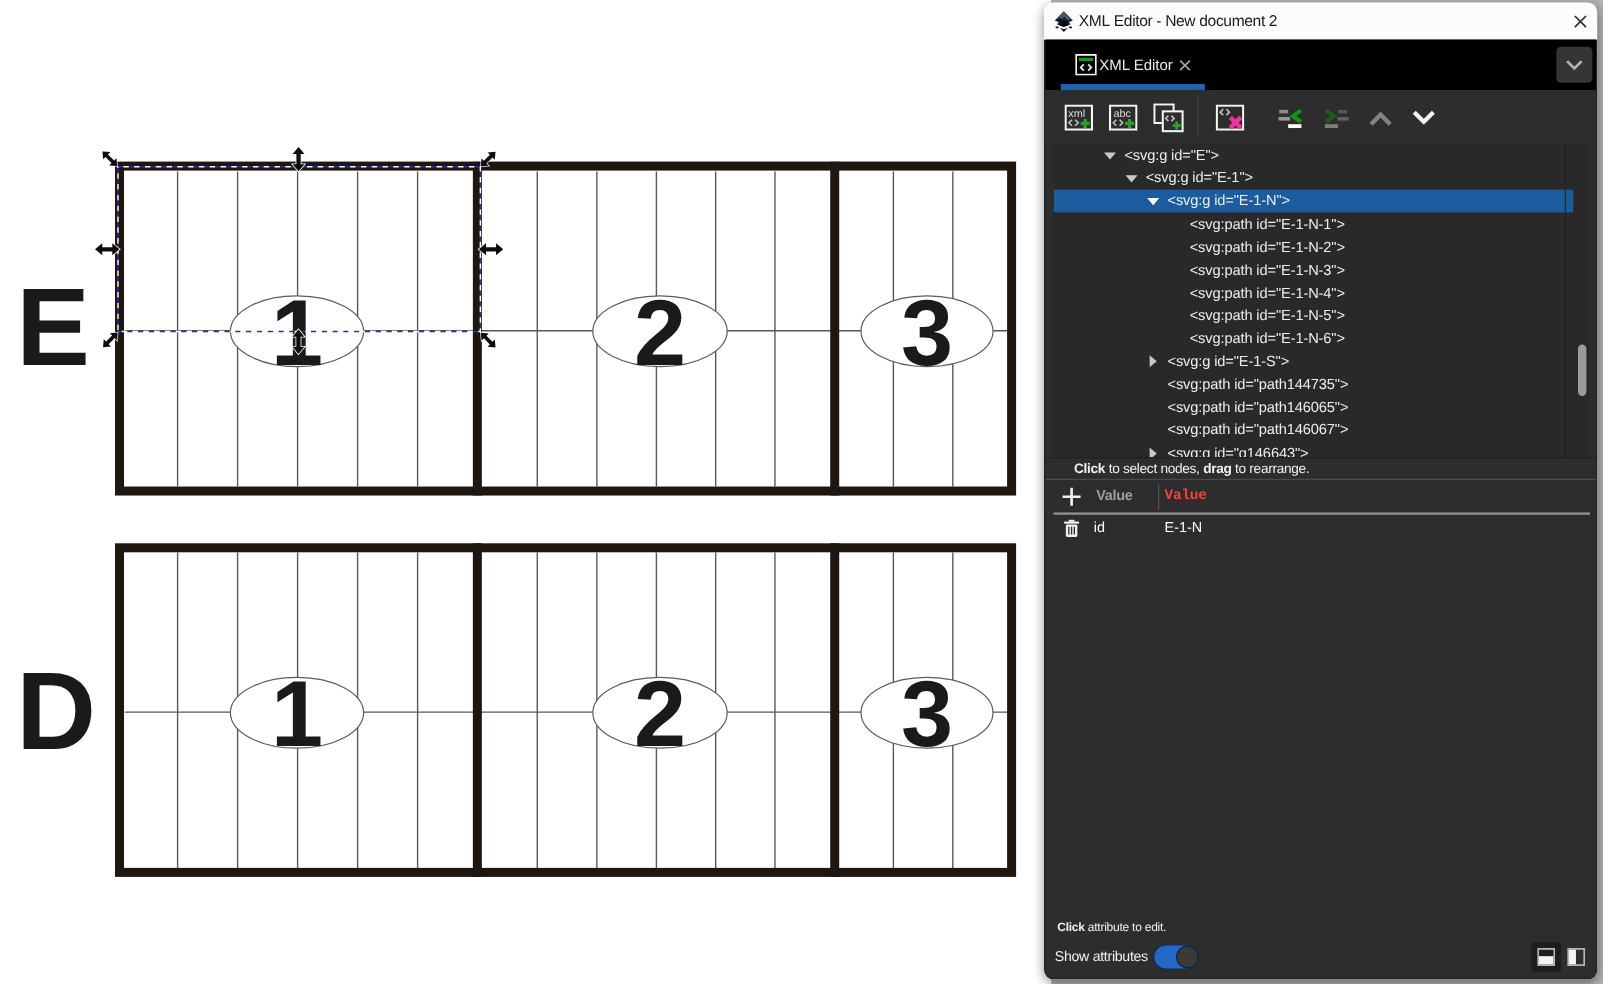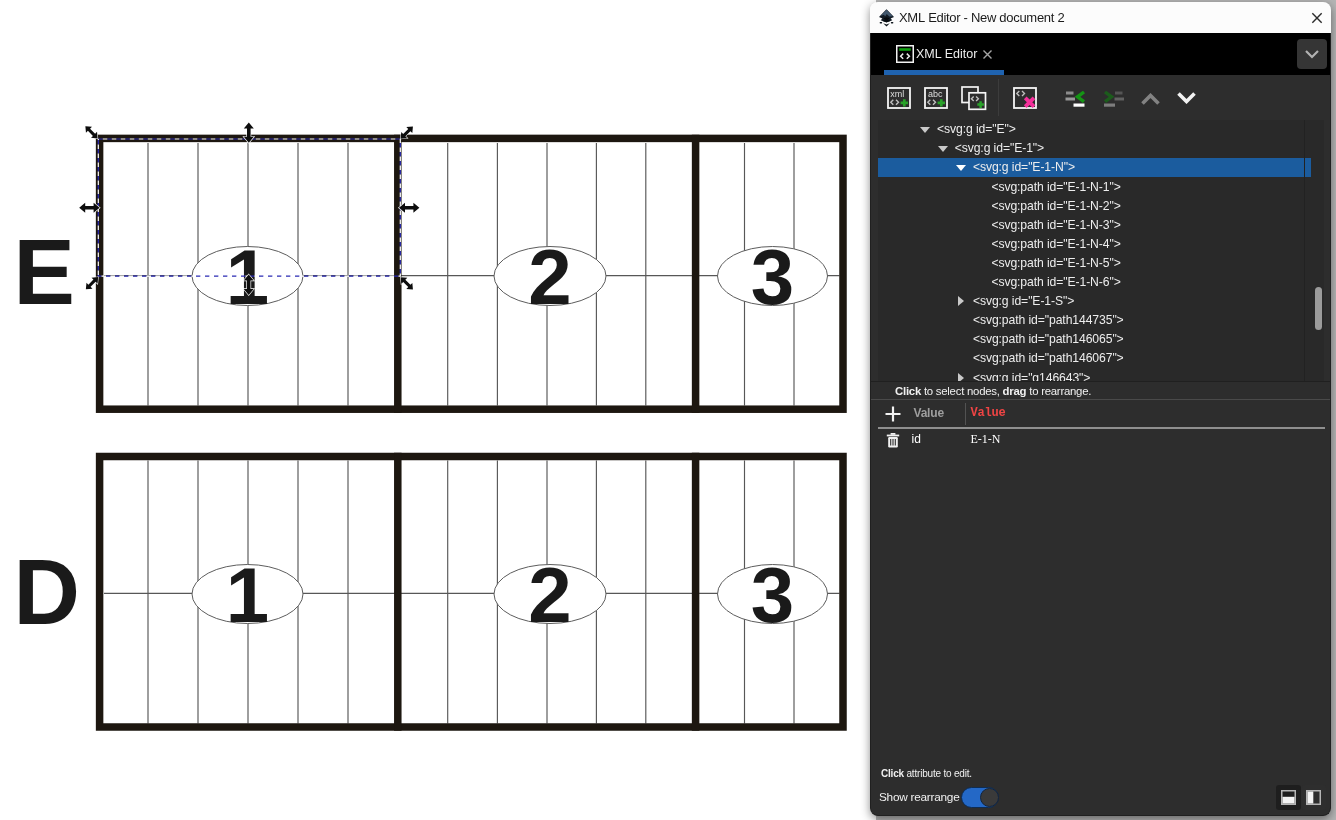--- a/index.html
+++ b/index.html
@@ -305,26 +305,26 @@
 
       <svg class="abs" style="left:15px;top:3px;" width="14" height="15" viewBox="0 0 14 15">
         <rect x="2.2" y="4" width="9.6" height="10.4" rx="1.2" fill="#f2f2f2"></rect>
         <rect x="0.8" y="1.6" width="12.4" height="1.8" fill="#f2f2f2"></rect>
         <rect x="4.6" y="0" width="4.8" height="1.8" fill="#f2f2f2"></rect>
         <path d="M4.7 6 L4.7 12.5 M7 6 L7 12.5 M9.3 6 L9.3 12.5" stroke="#2d2d2d" stroke-width="1.1"></path>
       </svg>
 
       <div class="abs" style="left:40.5px;top:0;height:19px;line-height:19px;font-size:12px;color:#ffffff;">id</div>
 
-      <div class="abs" style="left:99.5px;top:0;height:19px;line-height:19px;font-size:12px;color:#ffffff;font-family:Liberation Serif, serif;">E-1-N</div>
+      <div class="abs" style="left:99.5px;top:0;height:19px;line-height:19px;font-size:12px;color:#ffffff;">E-1-N</div>
     </div>
 
     <div class="abs" style="left:10px;top:733px;height:16px;line-height:16px;font-size:10px;letter-spacing:-0.2px;color:#f0f0f0;"><b>Click</b>&nbsp;attribute to edit.</div>
 
-    <div class="abs" style="left:8px;top:755px;height:19px;line-height:19px;font-size:11.8px;letter-spacing:-0.25px;color:#f0f0f0;">Show rearrange</div>
+    <div class="abs" style="left:8px;top:755px;height:19px;line-height:19px;font-size:11.8px;letter-spacing:-0.25px;color:#f0f0f0;">Show attributes</div>
 
     <div class="abs" style="left:90px;top:753.5px;width:37.5px;height:21px;background:#2468c6;border:1px solid #0e2c52;border-radius:11px;box-sizing:border-box;"></div>
     <div class="abs" style="left:108.5px;top:754.5px;width:19px;height:19px;background:#3a3a3a;border:1px solid #16253a;border-radius:10px;box-sizing:border-box;"></div>
 
     <div class="abs" style="left:404.5px;top:751.5px;width:25px;height:25px;background:#1e1e1e;border-radius:3px;"></div>
     <svg class="abs" style="left:409.5px;top:756.5px;" width="15" height="15" viewBox="0 0 15 15">
       <rect x="0.75" y="0.75" width="13.5" height="13.5" fill="none" stroke="#b5b5b5" stroke-width="1.5"></rect>
       <rect x="1.5" y="6.8" width="12" height="6.7" fill="#f4f4f4"></rect>
     </svg>
 

